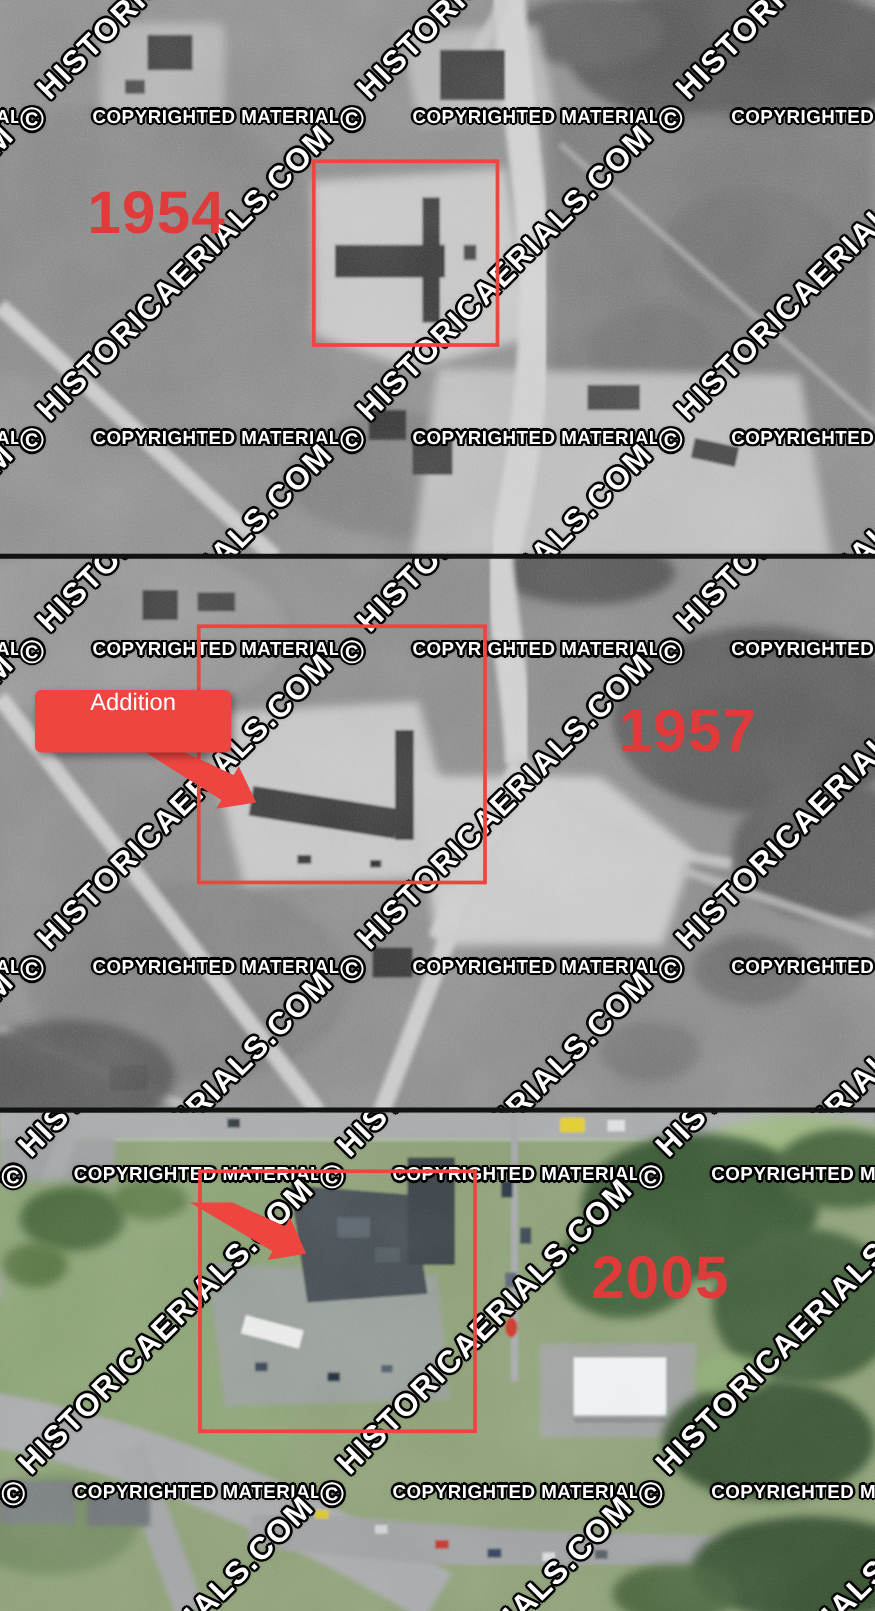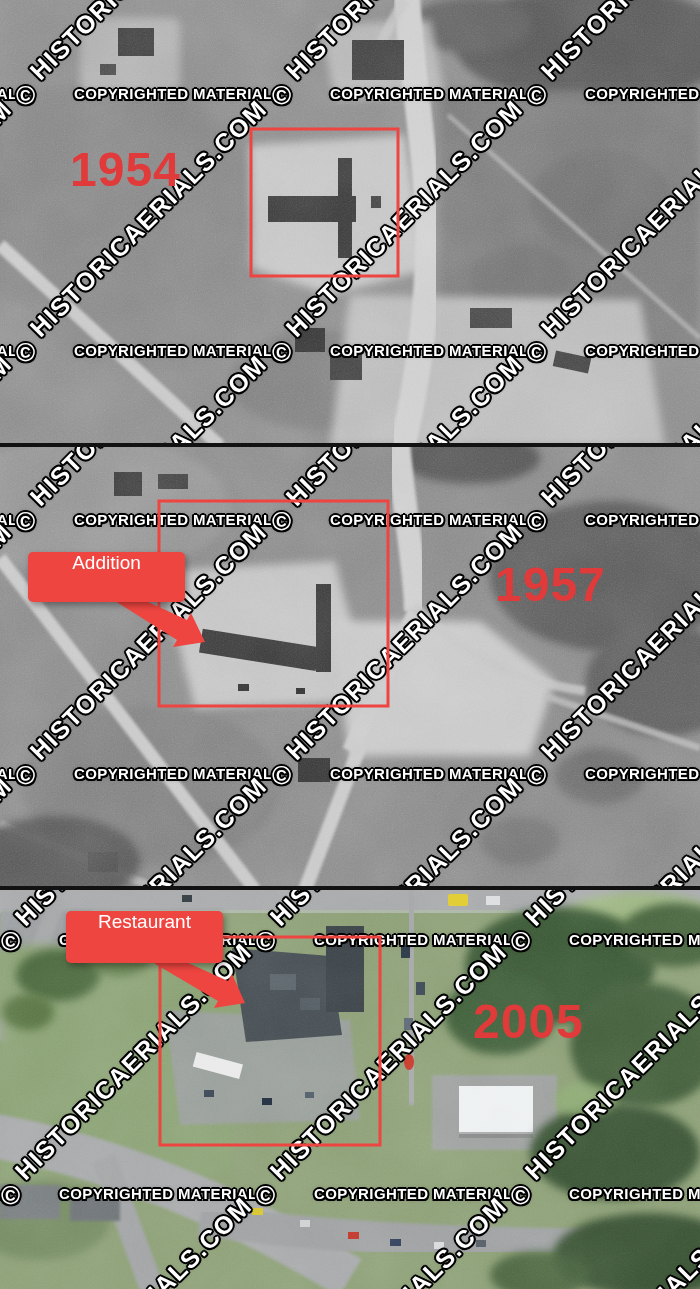--- a/index.html
+++ b/index.html
@@ -307,20 +307,17 @@
         <span class="wm-diag" style="left: -226px; top: 521px;">HistoricAerials.Com</span>
         <span class="wm-diag" style="left: 29px; top: 521px;">HistoricAerials.Com</span>
         <span class="wm-diag" style="left: 284px; top: 521px;">HistoricAerials.Com</span>
         <span class="wm-diag" style="left: 539px; top: 521px;">HistoricAerials.Com</span>
       </div>
     <svg class="anno" width="700" height="399">
       <rect class="abox" x="160" y="47" width="220" height="208"></rect>
       <polygon class="arrow" points="152,72 186,72 228,91 232,84 245,113 214,118 218,111"></polygon>
       <text class="year" x="473" y="148">2005</text>
     </svg>
-    <div class="callout" style="left:66px;top:21px;width:157px;height:52px">
-      <span>Restaurant</span>
-    </div>
   </div>
 
   <div class="seam" style="top:443px"></div>
   <div class="seam" style="top:886px"></div>
 </div>
 
 </body></html>

